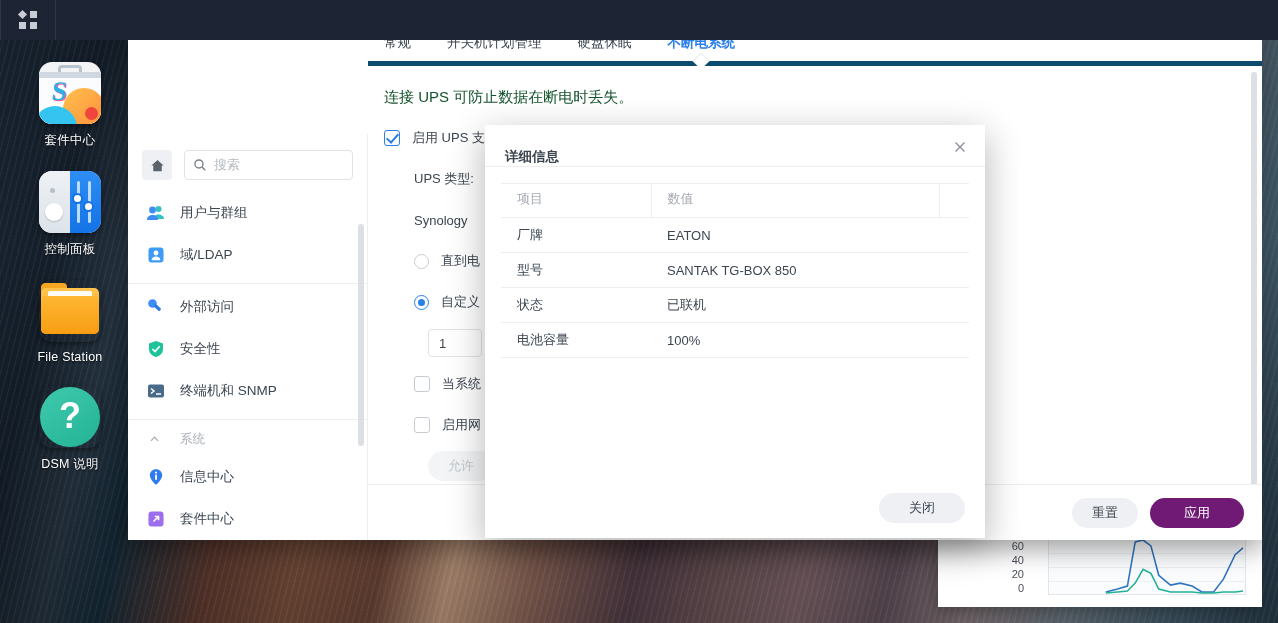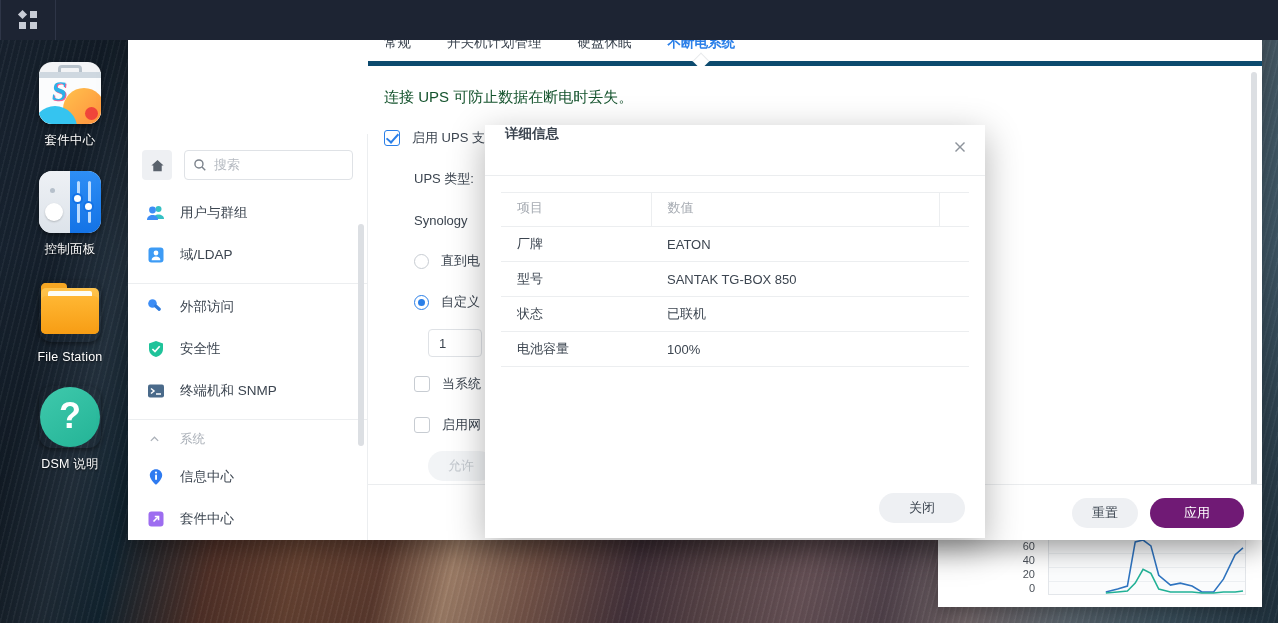--- a/index.html
+++ b/index.html
@@ -230,21 +230,21 @@
   }
 
   
   #dlg {
     position: absolute; left: 485px; top: 125px; width: 500px; height: 413px;
     background: #ffffff; z-index: 60;
     box-shadow: 0 10px 34px rgba(0,0,0,.30);
     display: flex; flex-direction: column;
   }
   #dlg-title {
-    height: 51px; border-bottom:1px solid #ebedef; display:flex; align-items:flex-start;
+    height: 42px; border-bottom:1px solid #ebedef; display:flex; align-items:flex-end;
     position: relative; flex:none;
   }
   #dlg-title .t { margin-left: 20px; font-size: 13.5px; color: #3c4550; font-weight: bold; }
   #dlg-close {
     position:absolute; right: 14px; top: 11px; width:22px; height:22px;
     display:flex; align-items:center; justify-content:center; color:#8d939b;
   }
   #dlg-body { flex:1; padding: 16px 16px 0 16px; overflow:hidden; }
   table.info { width: 100%; border-collapse: collapse; table-layout: fixed; }
   table.info th {
@@ -260,21 +260,21 @@
   #dlg-footer {
     height: 60px; display:flex; align-items:center; justify-content:flex-end; padding-right: 20px; flex:none;
   }
 
   
   #widget {
     position: absolute; left: 938px; top: 537px; width: 324px; height: 70px; z-index: 25;
     background: #ffffff; box-shadow: 0 4px 14px rgba(0,0,0,.3); overflow: hidden;
   }
   #widget .yaxis {
-    position:absolute; left: 71px; top: 2px; width: 26px; text-align: right;
+    position:absolute; left: 60px; top: 2px; width: 26px; text-align: right;
     font-size: 11px; color: #4b5159; line-height: 14px;
   }
   #widget .plot {
     position:absolute; left: 110px; top: 2px; right: 16px; height: 56px;
     background: #fbfcfd; border: 1px solid #e3e6ea;
   }
   #widget .plot .grid {
     position:absolute; left:0; right:0; height:1px; background:#eceff2;
   }
   #widget svg { position:absolute; inset:0; }

